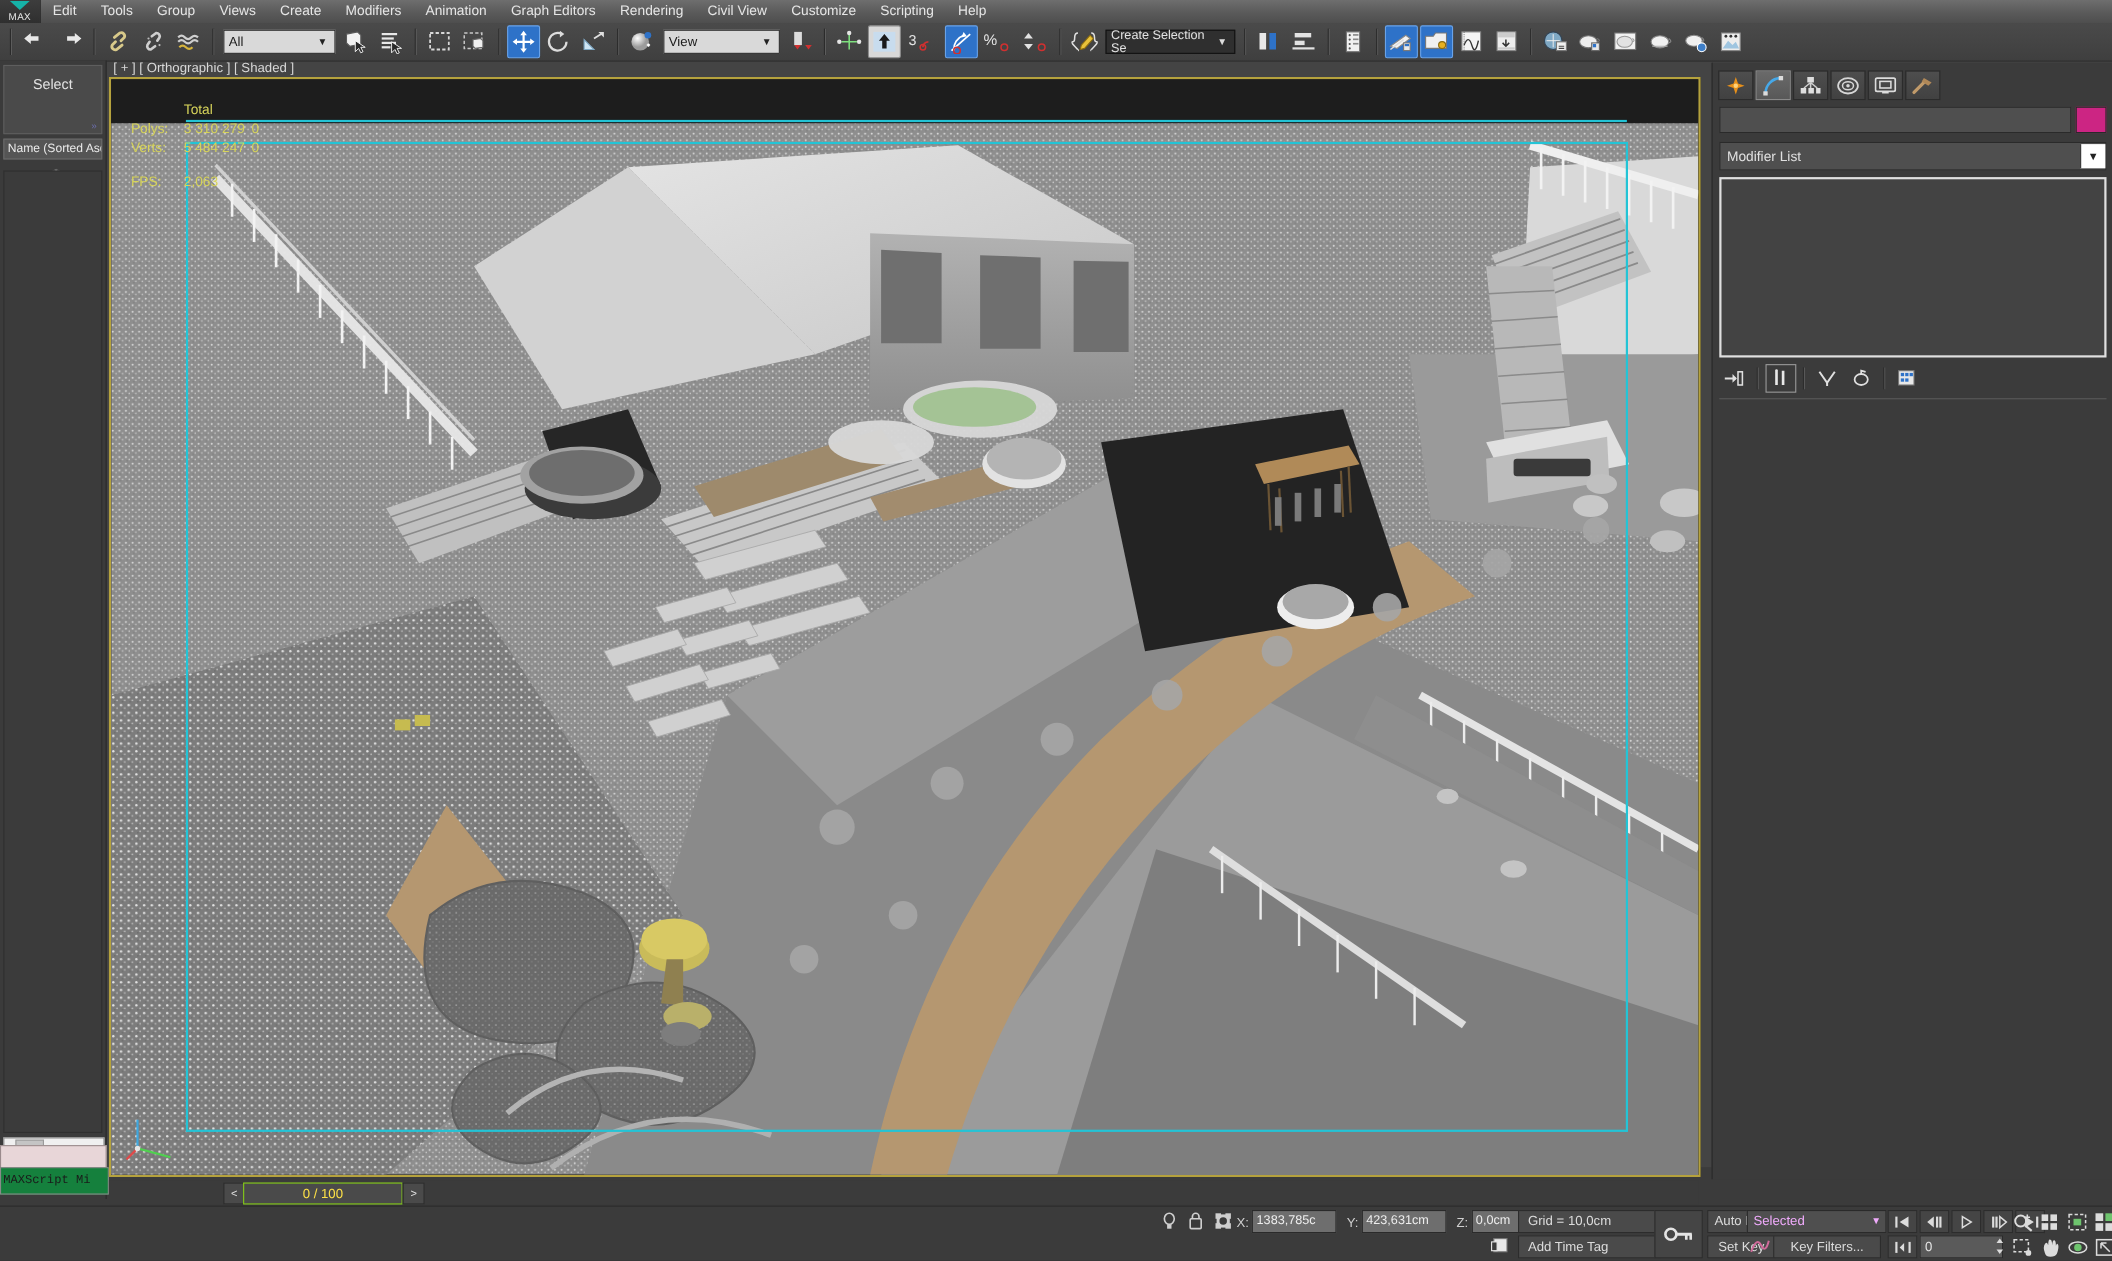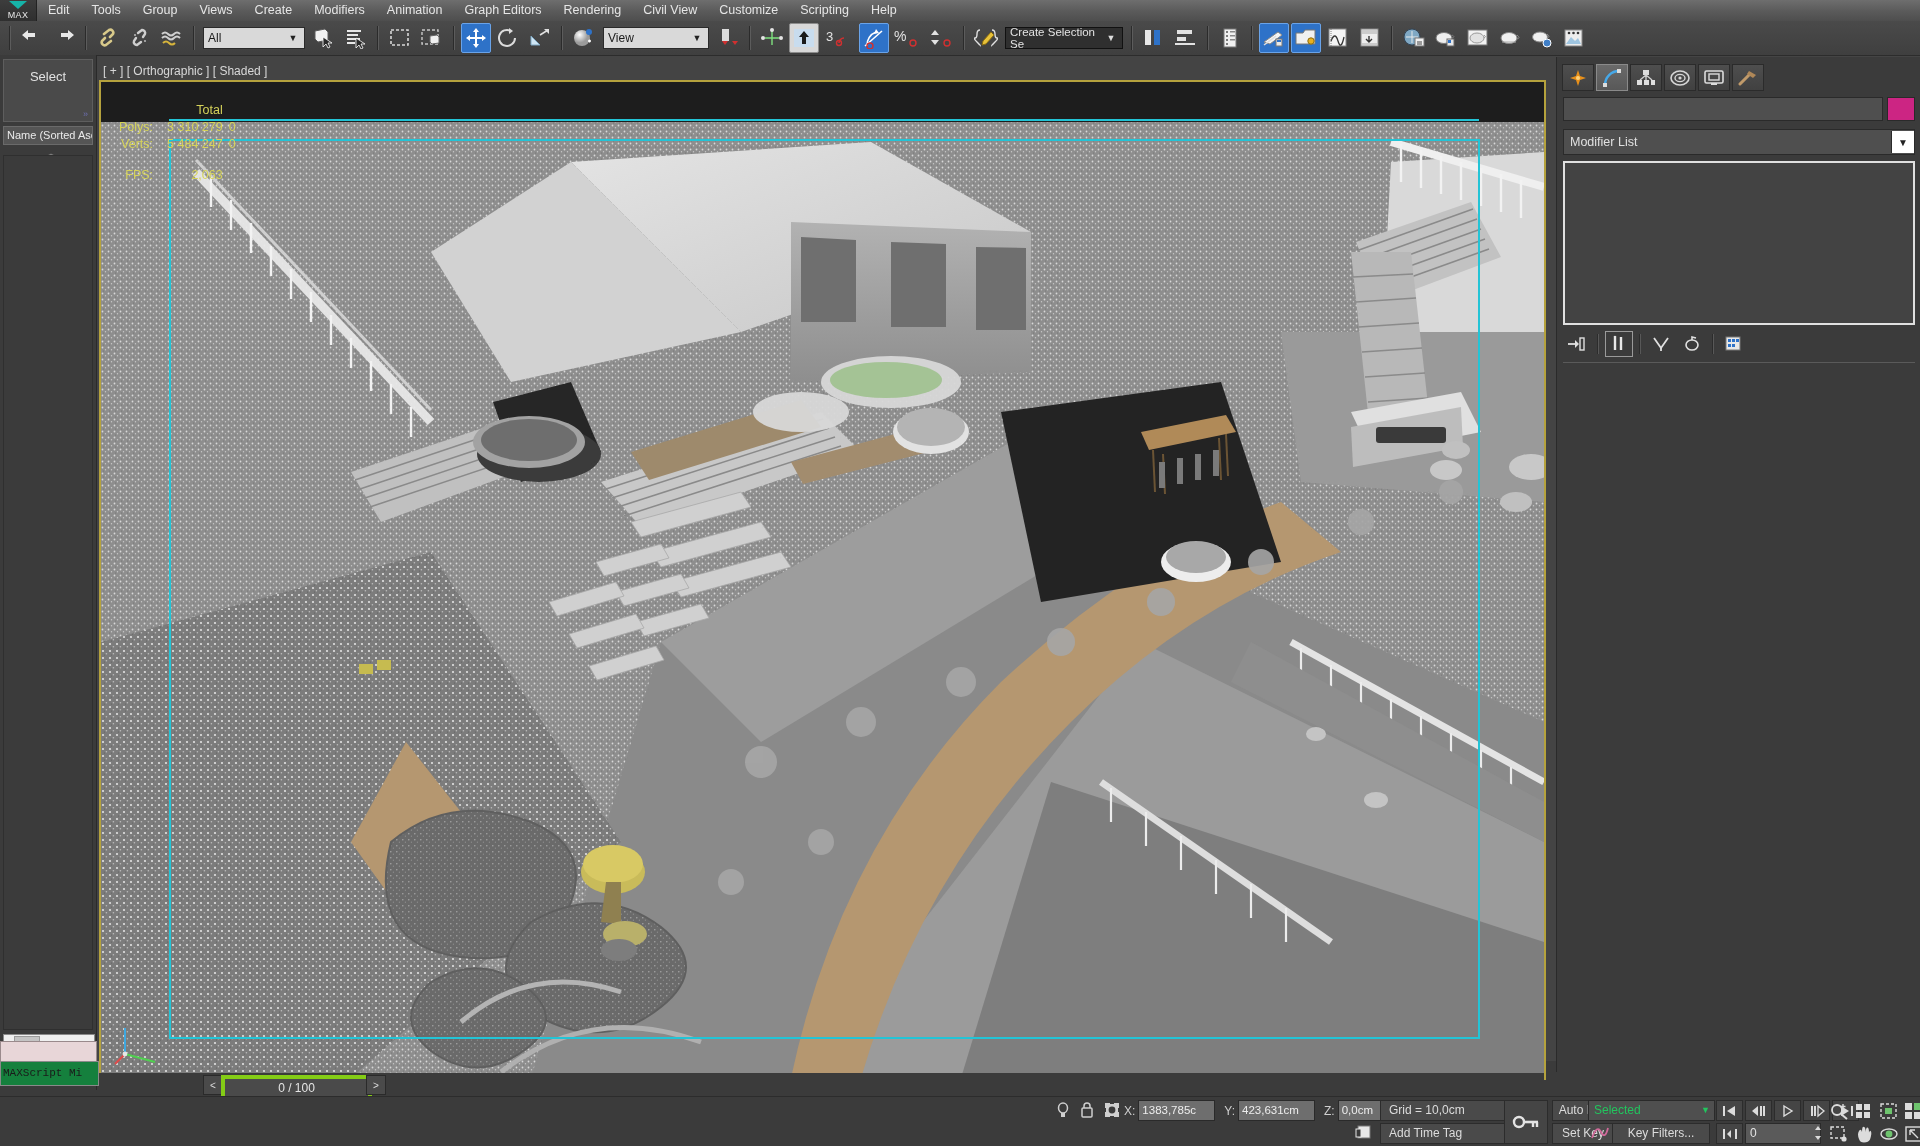--- a/index.html
+++ b/index.html
@@ -50,21 +50,21 @@
     border:1px solid #8a8a8a;display:flex;align-items:center;justify-content:space-between;padding:0 2px;}
   .lp-scroll .a{font-size:11px;color:#333;}
   .lp-scroll .thumb{width:24px;height:14px;background:#c4c4c4;border:1px solid #9a9a9a;}
   .lp-mini{position:absolute;left:0;bottom:27px;width:95px;height:20px;background:#e8d6d8;
     border:1px solid #9a8a8c;}
   .lp-maxscript{position:absolute;left:0;bottom:4px;width:95px;height:23px;background:#15803d;
     border:1px solid #8a8a8a;font-family:"Liberation Mono",monospace;font-size:11px;color:#1a1a1a;
     line-height:23px;padding-left:2px;overflow:hidden;white-space:nowrap;}
 
   
-  .vpwrap{position:absolute;left:99px;top:63px;width:1445px;height:1015px;text-align:right;}
+  .vpwrap{position:absolute;left:99px;top:53px;width:1445px;height:1015px;}
   .vplabel{position:absolute;left:4px;top:0;font-size:12px;color:#d8d8d8;height:17px;line-height:17px;}
   .viewport{position:absolute;left:0;top:17px;width:1443px;height:996px;background:#1a1a1a;
     border:2px solid #b5a23d;overflow:hidden;}
   .vpstats{position:absolute;left:18px;top:20px;font-size:12.5px;color:#d6d35a;z-index:40;line-height:17px;}
   .vpstats table{border-collapse:collapse;}
   .vpstats td{padding:0 6px 0 0;font-size:12.5px;color:#d6d35a;white-space:nowrap;}
   .vpstats td.lbl{padding-right:14px;}
   .axis{position:absolute;left:10px;bottom:10px;width:60px;height:60px;}
 
   
@@ -91,22 +91,22 @@
     border:1px solid transparent;}
   .sbtn.framed{border:1px solid #9a9a9a;}
   .ssep{width:1px;height:20px;background:#2c2c2c;border-right:1px solid #585858;margin:0 3px;}
   .cmdrule{margin:5px 6px 0 6px;height:1px;background:#5a5a5a;}
 
   
   .timeslider{position:absolute;left:99px;top:1073px;width:1445px;height:22px;background:#3b3b3b;}
   .tsbtn{position:absolute;width:18px;height:18px;top:2px;background:#4a4a4a;border:1px solid #2a2a2a;
     display:flex;align-items:center;justify-content:center;font-size:10px;color:#ddd;}
   .tsframe{position:absolute;left:122px;top:2px;width:143px;height:18px;background:#4a4a4a;
-    border:4px solid #84cc16;display:flex;align-items:center;justify-content:center;
-    font-size:12px;color:#e5e5e5;}
+    border:1px solid #84cc16;display:flex;align-items:center;justify-content:center;
+    font-size:12px;color:#fde047;}
 
   
   .statuswrap{position:absolute;left:0;top:1096px;width:1920px;height:50px;background:#3b3b3b;
     border-top:1px solid #2c2c2c;}
   .statusline{position:absolute;left:104px;top:3px;width:1010px;height:20px;background:#474747;
     border:1px solid #2c2c2c;font-size:12px;color:#dcdcdc;line-height:20px;padding-left:7px;}
   .prompt{position:absolute;left:104px;top:25px;width:1010px;height:21px;background:#474747;
     border:1px solid #2c2c2c;font-size:12px;color:#dcdcdc;line-height:21px;padding-left:7px;}
   .coordgrp{position:absolute;left:1118px;top:3px;display:flex;align-items:center;gap:3px;}
   .coordfield{display:flex;align-items:center;}
@@ -115,21 +115,21 @@
     font-size:11.5px;color:#ededed;line-height:19px;padding-left:3px;overflow:hidden;white-space:nowrap;}
   .gridlabel{position:absolute;left:1380px;top:3px;width:120px;height:19px;background:#4a4a4a;
     border:1px solid #2c2c2c;font-size:12px;color:#dcdcdc;line-height:19px;padding-left:8px;}
   .addtag{position:absolute;left:1380px;top:26px;width:120px;height:19px;background:#4a4a4a;
     border:1px solid #2c2c2c;font-size:12px;color:#dcdcdc;line-height:19px;padding-left:8px;}
   .keybtn{position:absolute;left:1504px;top:3px;width:42px;height:42px;background:#454545;
     border:1px solid #2c2c2c;display:flex;align-items:center;justify-content:center;}
   .akbtn{position:absolute;width:60px;height:19px;background:#4a4a4a;border:1px solid #2c2c2c;
     font-size:12px;color:#dcdcdc;line-height:19px;text-align:center;}
   .selcombo{position:absolute;left:1588px;top:3px;width:120px;height:19px;background:#4f4f4f;
-    border:1px solid #2a2a2a;font-size:12px;color:#22c55e;line-height:19px;padding-left:5px;
+    border:1px solid #2a2a2a;font-size:12px;color:#f0abfc;line-height:19px;padding-left:5px;
     display:flex;align-items:center;}
   .selcombo .ar{margin-left:auto;margin-right:4px;font-size:9px;}
   .kfilters{position:absolute;left:1612px;top:26px;width:96px;height:19px;background:#4a4a4a;
     border:1px solid #2c2c2c;font-size:12px;color:#dcdcdc;line-height:19px;text-align:center;}
   .playbtns{position:absolute;left:1716px;top:3px;display:flex;gap:2px;}
   .pbtn{width:25px;height:19px;background:#454545;border:1px solid #2c2c2c;
     display:flex;align-items:center;justify-content:center;}
   .nbtn{width:22px;height:21px;display:flex;align-items:center;justify-content:center;}
   .spinbox{position:absolute;left:1745px;top:26px;width:70px;height:19px;background:#5a5a5a;
     border:1px solid #2a2a2a;font-size:12px;color:#e4e4e4;line-height:19px;padding-left:4px;}

